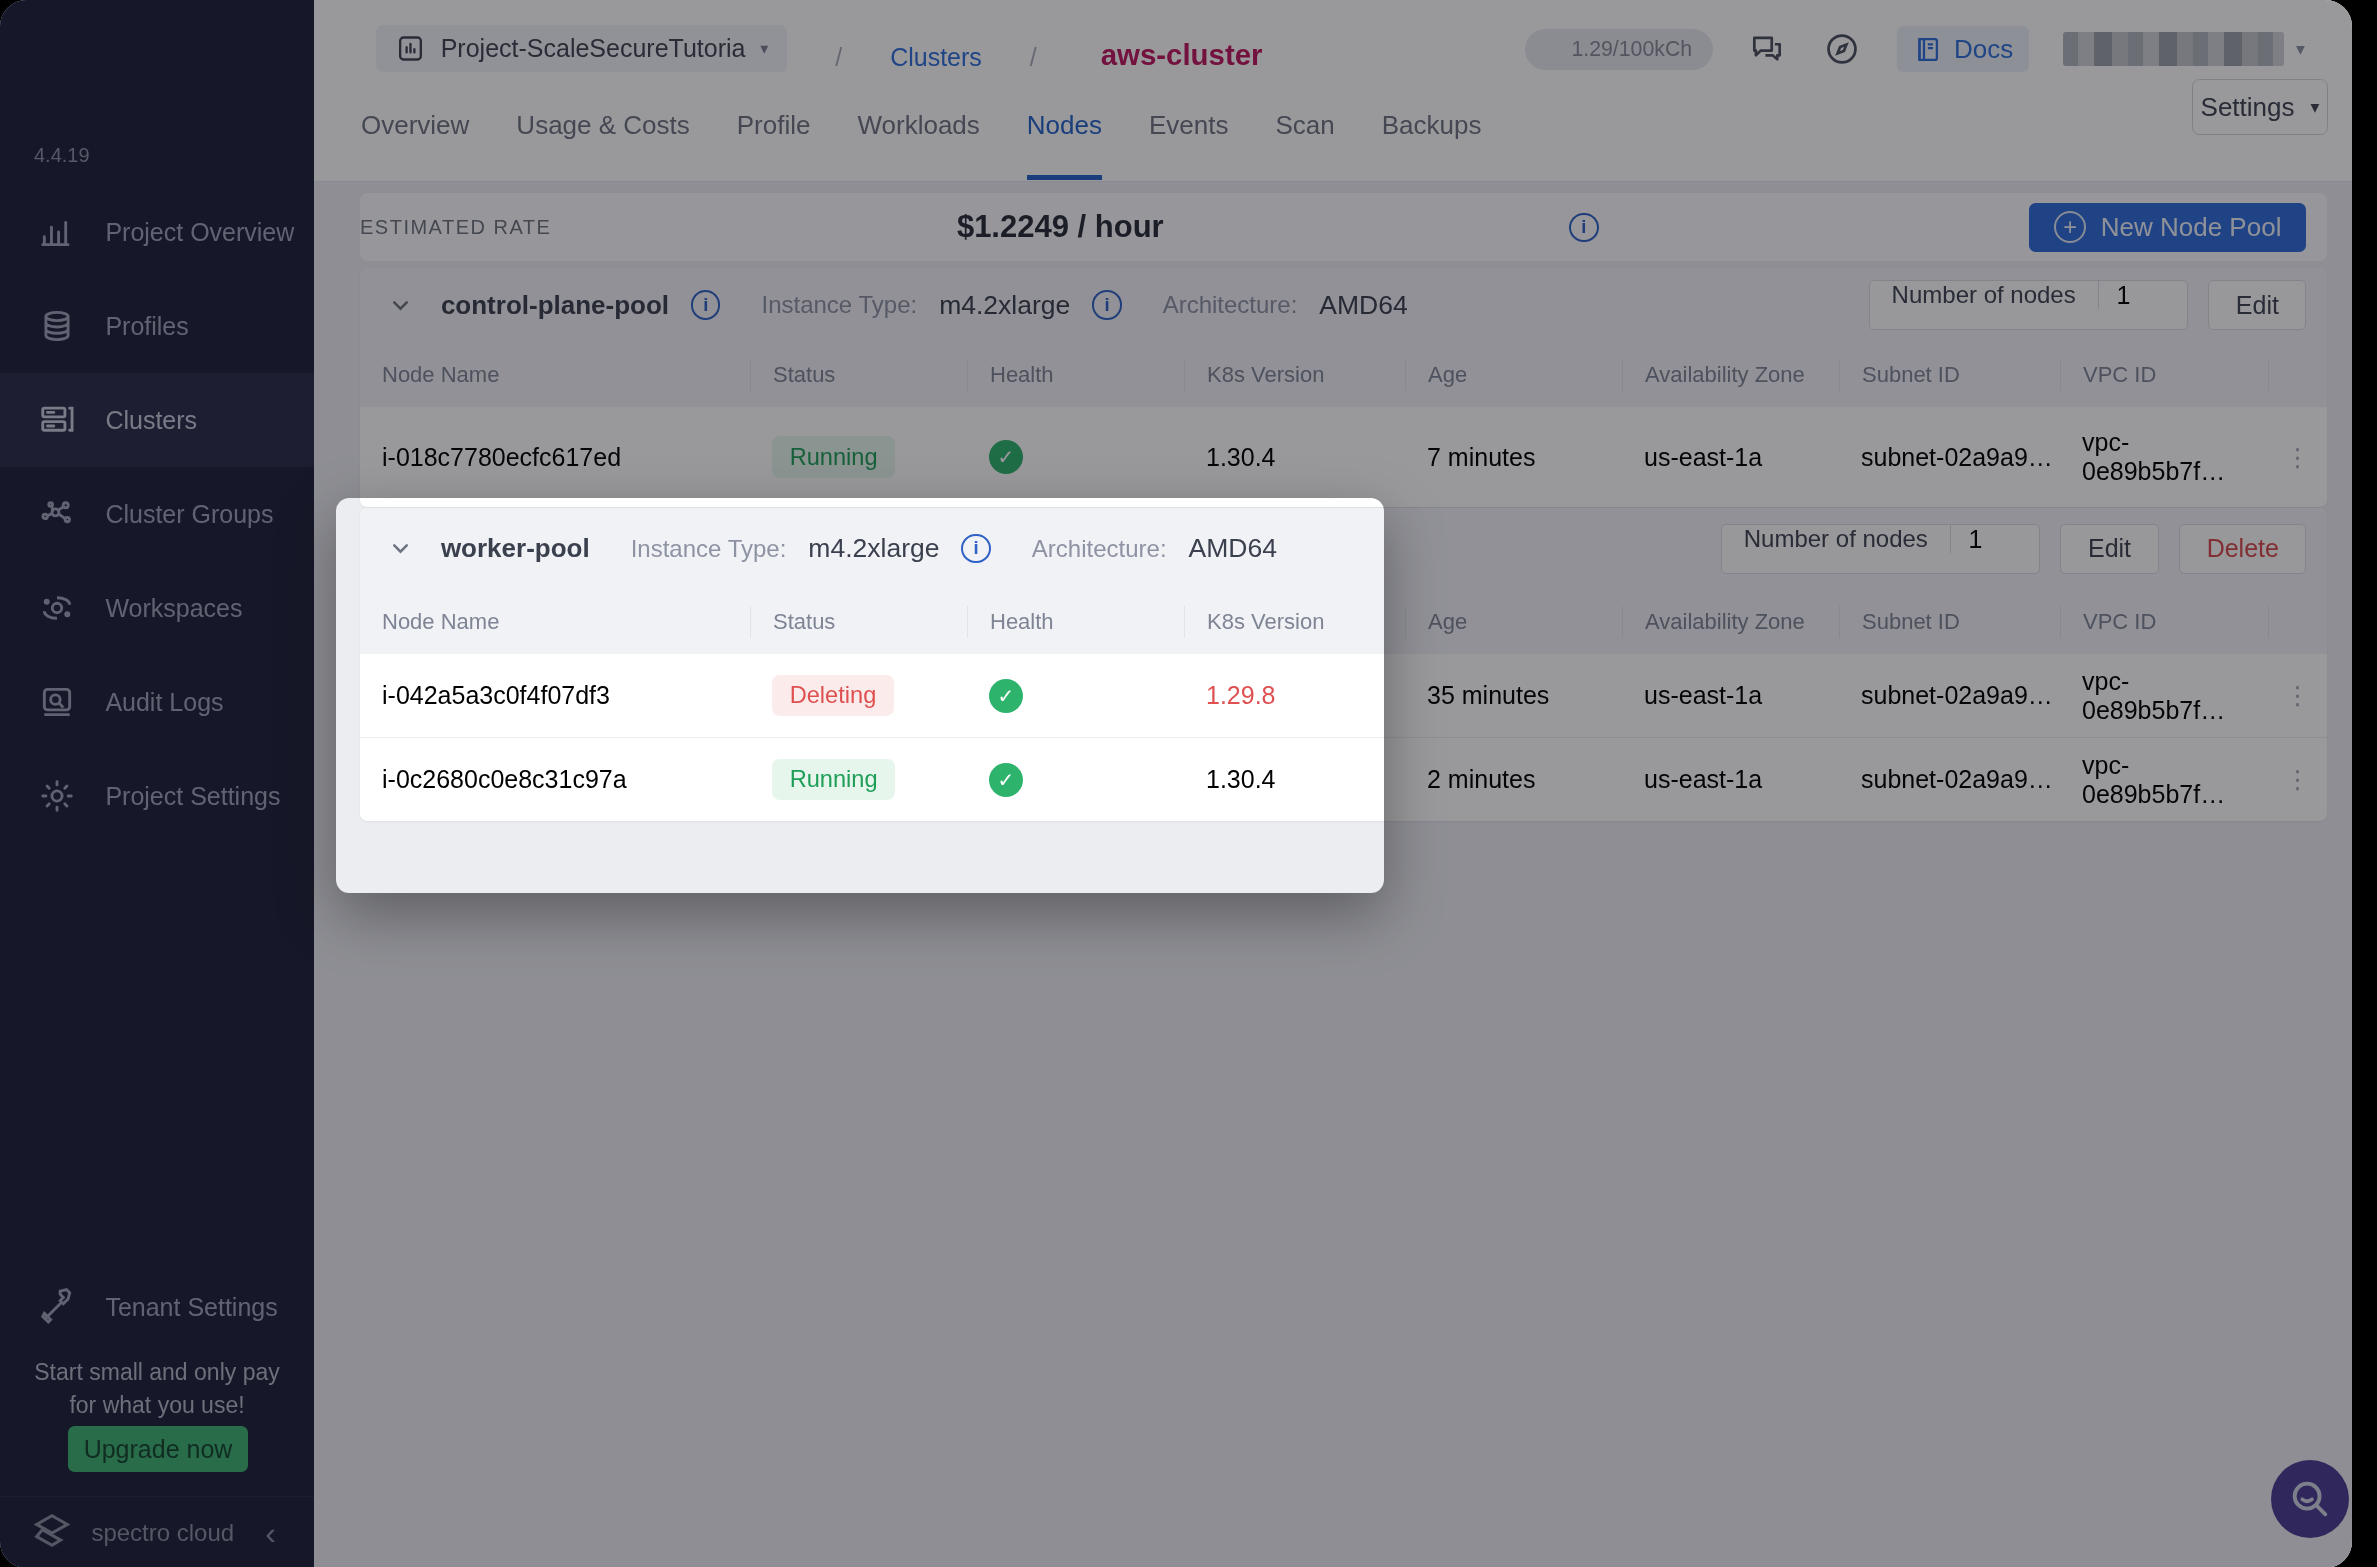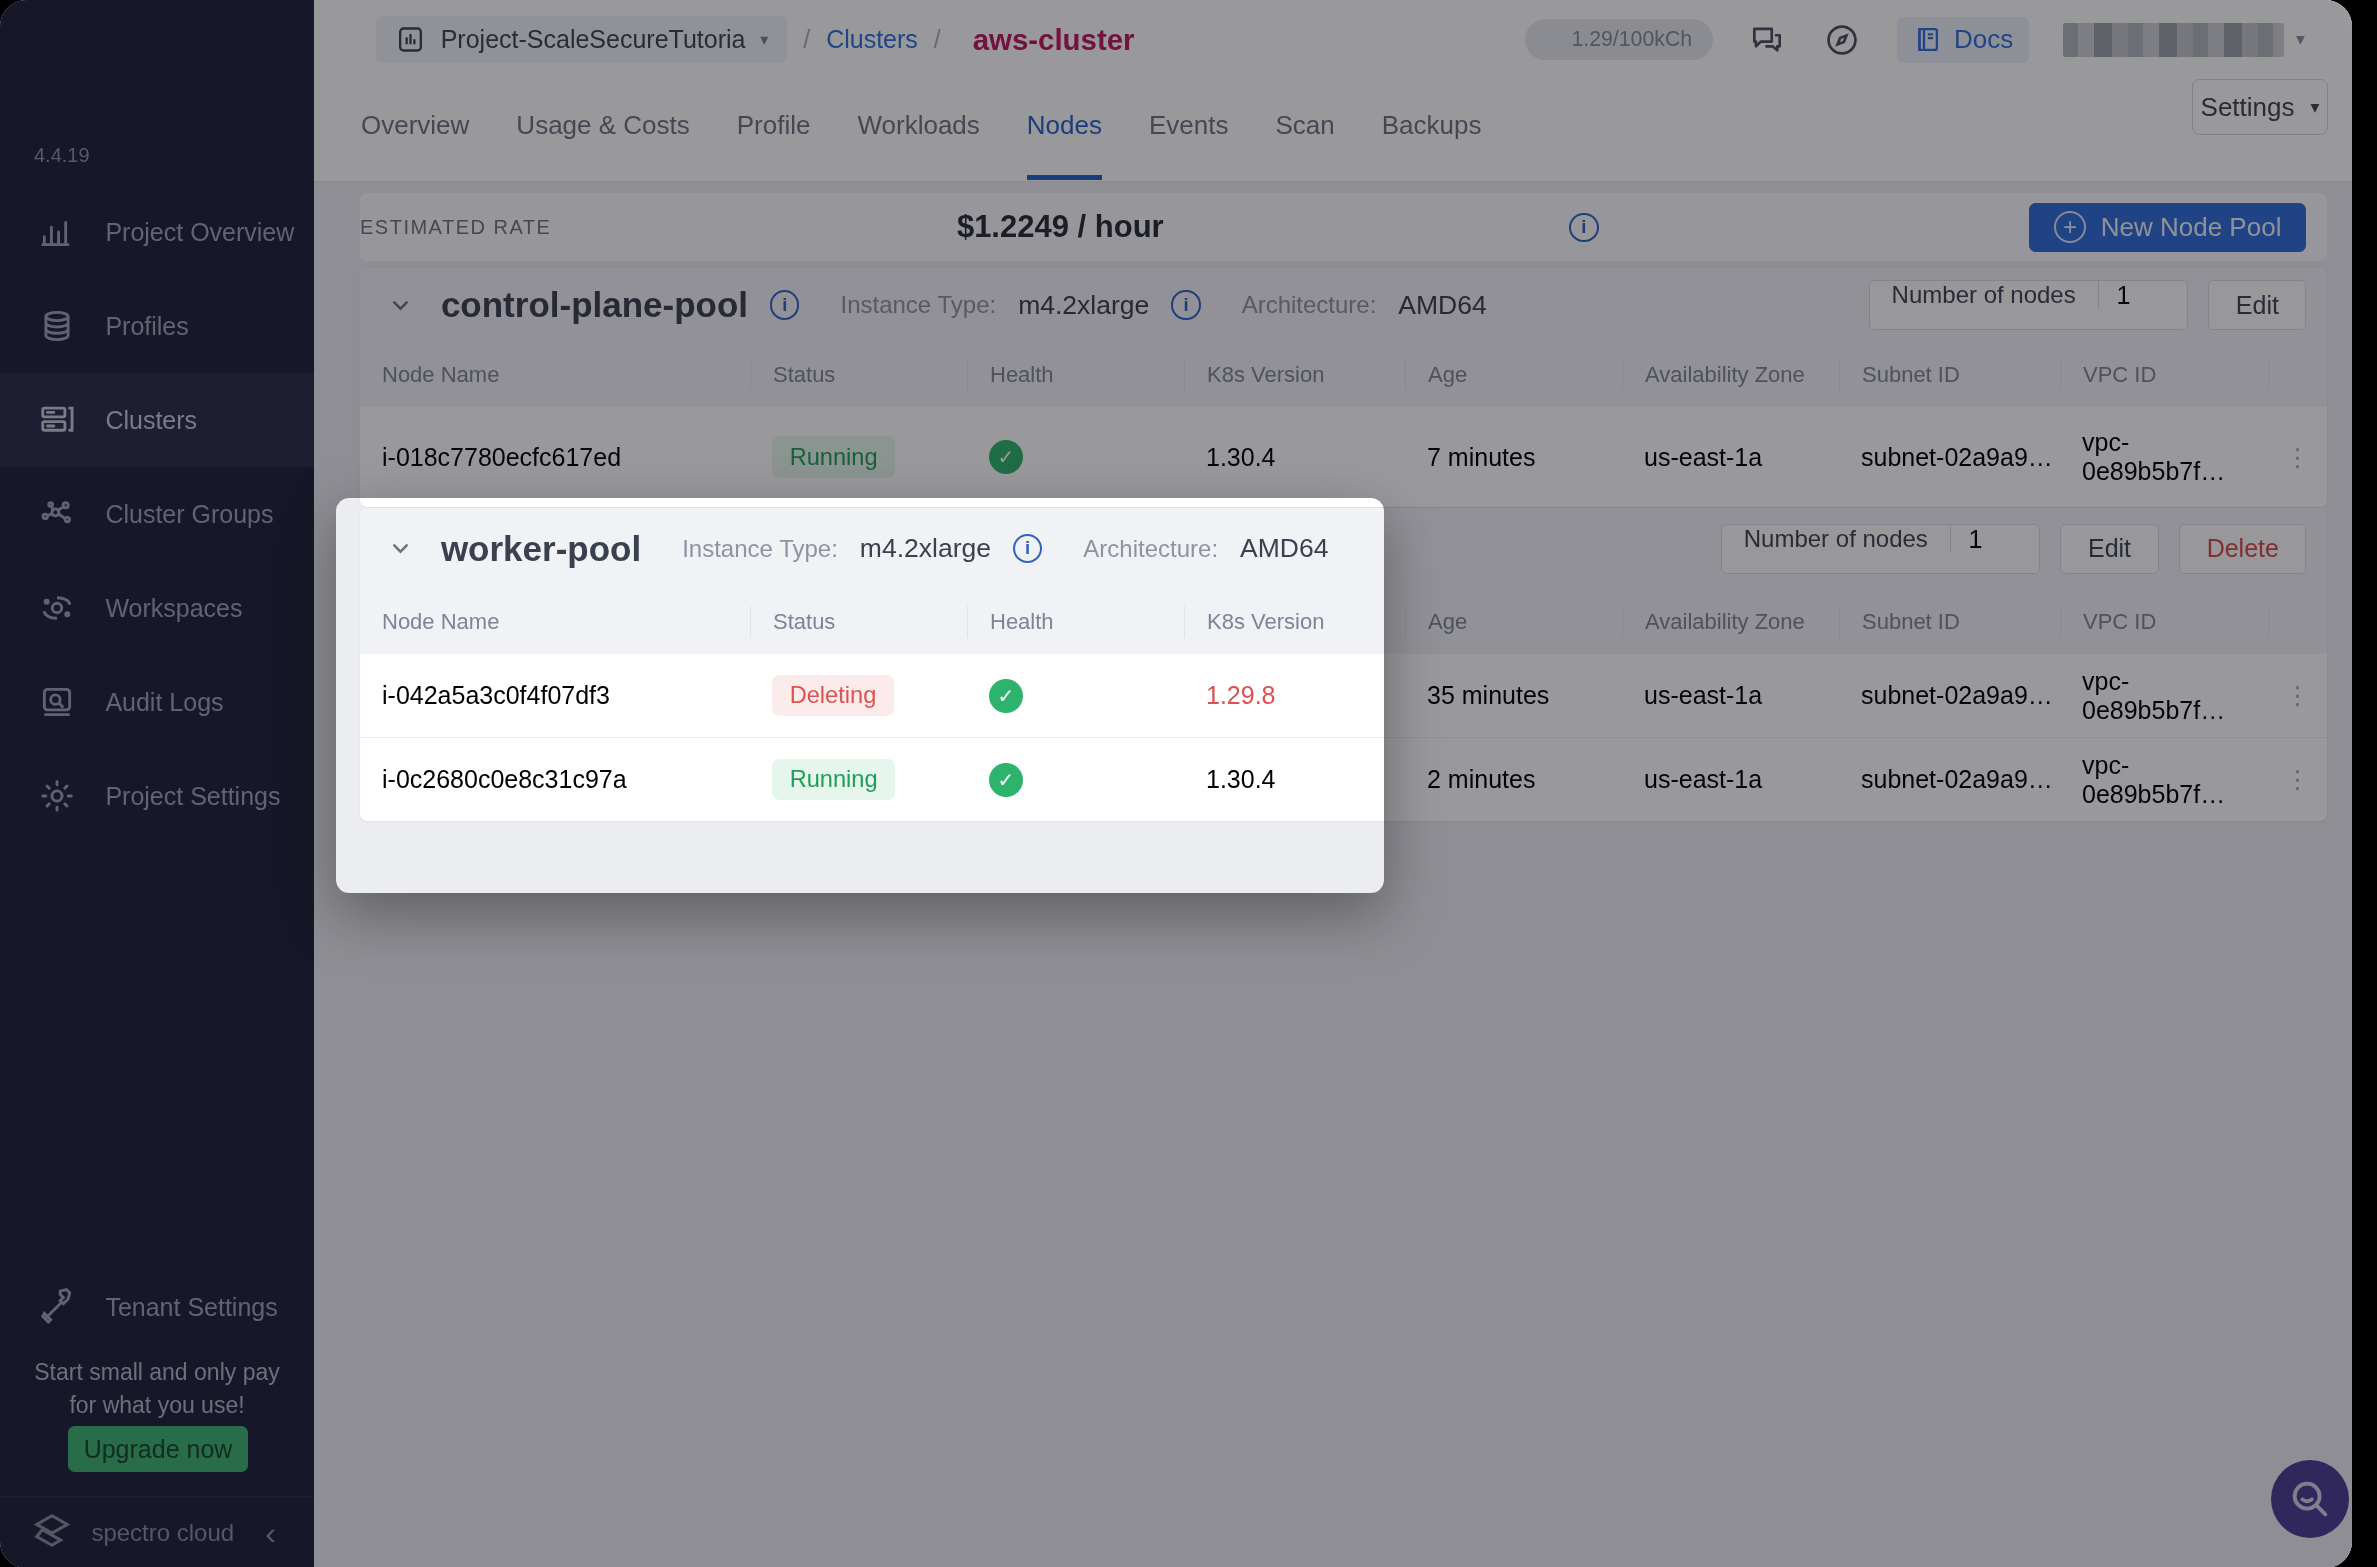--- a/index.html
+++ b/index.html
@@ -19,21 +19,21 @@
   .tenant { position:absolute; left:0; top:1260px; width:100%; }
   .promo { position:absolute; left:0; top:1356px; width:100%; text-align:center; color:#b4b7c6; font-size:23px; line-height:1.45; }
   .upgrade-btn { position:absolute; left:68px; top:1426px; width:180px; height:46px; background:#3EB273; border:none; border-radius:6.6px; color:#15452e; font-size:25px; font-family:inherit; cursor:pointer; }
   .side-footer { position:absolute; left:0; top:1496px; width:100%; height:72px; border-top:1.5px solid #2a2c49; display:flex; align-items:center; padding:0 38px 0 29.4px; gap:16px; }
   .spectro-logo { width:46px; height:46px; }
   .footer-brand { font-size:24px; color:#8a8da0; flex:1; }
   .collapse { color:#8a8da0; font-size:32px; cursor:pointer; line-height:1; }
 
   
   .topbar { position:absolute; left:314px; top:0; width:2038px; height:182px; background:#ffffff; border-bottom:1.5px solid #e4e6eb; z-index:4; }
-  .crumbrow { height:72px; display:flex; align-items:center; padding:7.4px 47px 0 62px; }
+  .crumbrow { height:72px; display:flex; align-items:flex-end; padding:7.4px 47px 0 62px;gap:32px; }
   .crumb-pill { height:47px; background:#f2f3f7; border-radius:6.6px; display:flex; align-items:center; gap:14.7px; padding:0 19px; cursor:pointer; }
   .crumb-pill svg { width:31px; height:31px; }
   .crumb-project { font-size:25px; color:#3f4452; }
   .crumb-caret { font-size:16px; color:#7b8090; }
   .crumb-sep { color:#a7acb8; font-size:25px; margin:0 16px; }
   .crumb-link { color:#2F6FD9; font-size:25px; cursor:pointer; }
   .crumb-current { color:#be185d; font-size:29.4px; font-weight:700; margin-left:16px; }
   .top-right { margin-left:auto; display:flex; align-items:center; gap:34px; }
   .credits-pill { height:41px; min-width:188px; background:#e6e8ed; border-radius:20.6px; display:flex; align-items:center; justify-content:flex-end; padding:0 20.6px; color:#868b98; font-size:21.3px; }
   .icon-btn { width:41px; height:41px; display:flex; align-items:center; justify-content:center; cursor:pointer; }
@@ -61,21 +61,21 @@
   .info-i { width:29.4px; height:29.4px; border:2.2px solid #2f62c4; border-radius:50%; color:#2f62c4; font-size:18.4px; font-weight:700; display:inline-flex; align-items:center; justify-content:center; flex:none; }
   .new-pool-btn { height:49px; margin-left:25px; padding:0 25px; background:#2E6BD6; border:none; border-radius:6.6px; color:#eef2fa; font-size:26px; font-family:inherit; display:flex; align-items:center; gap:14.7px; cursor:pointer; }
   .plus-circle { width:32px; height:32px; border:2.2px solid #dfe7f6; border-radius:50%; display:flex; align-items:center; justify-content:center; font-size:23.6px; color:#eef2fa; }
 
   .card { position:absolute; left:46px; width:1967px; background:#ffffff; border-radius:7.4px; overflow:hidden; box-shadow:0 0.7px 2.2px rgba(20,24,40,.06); }
   .card-cp { top:85px; height:239px; }
   .card-wk { top:325px; height:313px; }
   .pool-head { height:74px; background:#f1f2f6; display:flex; align-items:center; padding:0 20.6px 0 28px; gap:22px; }
   .card-wk .pool-head { height:81px; }
   .chev { width:25px; height:25px; flex:none; }
-  .pool-name { font-size:35px; font-weight:700; color:#3b404e; margin-left:5.9px; }
+  .pool-name { font-size:26px; font-weight:700; color:#3b404e; margin-left:5.9px; }
   .pool-label { font-size:24px; color:#8e93a3; margin-left:19px; }
   .pool-value { font-size:26.5px; color:#3b404e; }
   .pool-right { margin-left:auto; display:flex; align-items:center; gap:20.6px; }
   .nodes-ctl { height:50px; border:1.5px solid #d8dbe3; border-radius:5.2px; display:flex; align-items:flex-start; background:#fdfdfe; }
   .nodes-ctl-label { display:flex; align-items:center; padding:0 22px; font-size:24px; color:#3f4450; border-right:1.5px solid #d8dbe3; }
   .nodes-ctl-value { display:flex; align-items:center; width:88px; padding-left:17.7px; font-size:25px; color:#30354
 4; }
   .ghost-btn { height:50px; padding:0 26.5px; background:#fdfdfe; border:1.5px solid #d8dbe3; border-radius:5.2px; font-size:25px; color:#3f4450; font-family:inherit; cursor:pointer; }
   .ghost-btn.danger { color:#d64949; }
 

